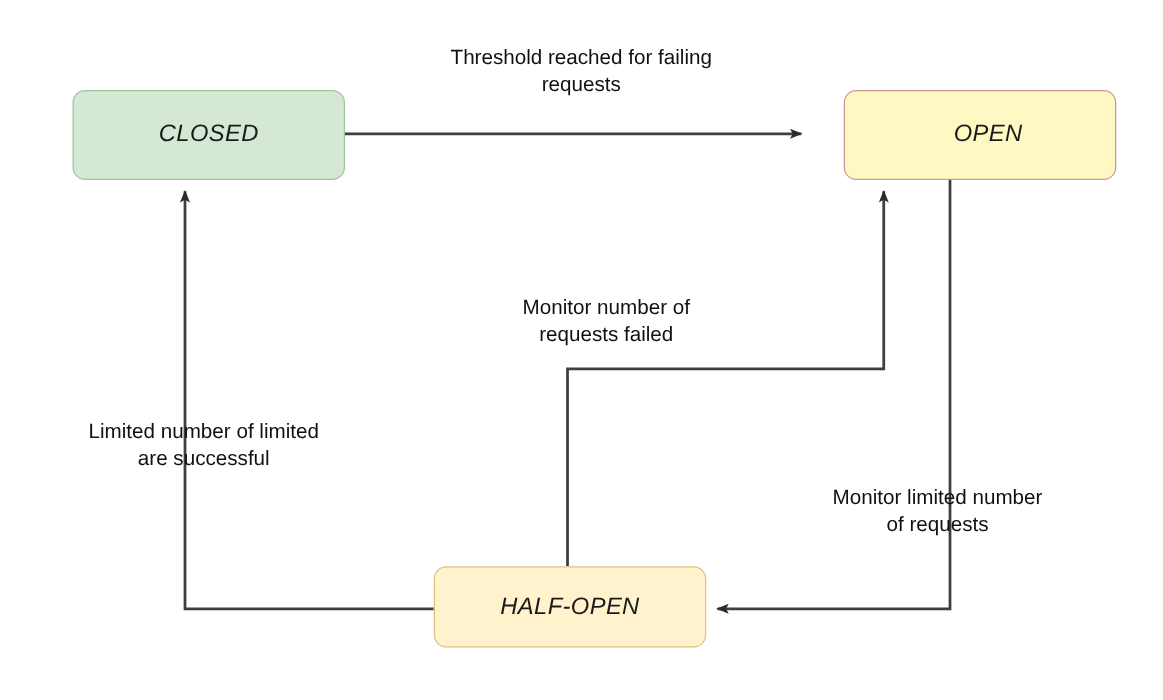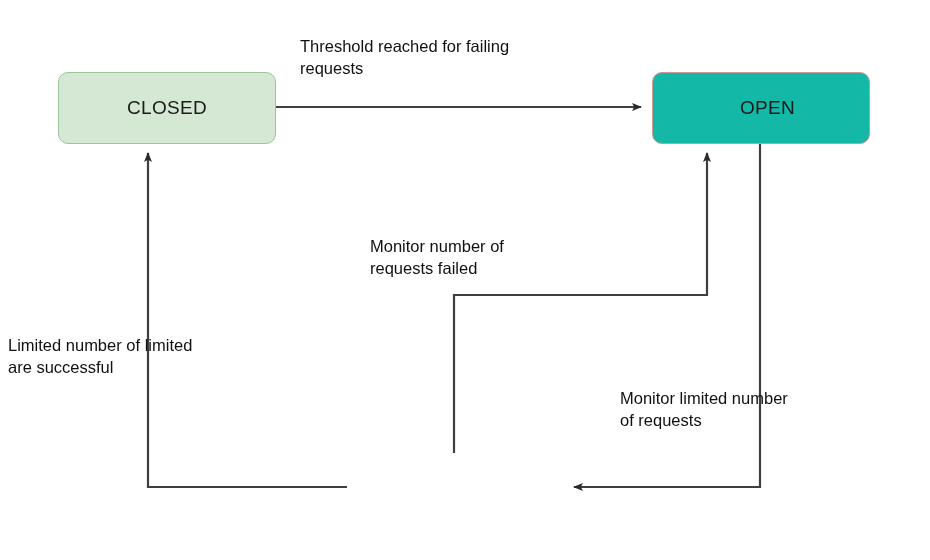--- a/index.html
+++ b/index.html
@@ -23,57 +23,59 @@
     height: 560px;
   }
   .state-box {
     position: absolute;
     box-sizing: border-box;
     border-radius: 10px;
     display: flex;
     align-items: center;
     justify-content: center;
     z-index: 3;
+    font-style: italic;
   }
   .state-label {
     font-size: 19px;
     color: #1a1a1a;
     letter-spacing: 0.3px;
     white-space: nowrap;
   }
   #state-closed {
     left: 58px;
     top: 72px;
     width: 218px;
     height: 72px;
     background: #d5e8d4;
     border: 1.4px solid #9fc49c;
   }
   #state-open {
-    left: 652px;
+    left: 675px;
     top: 72px;
     width: 218px;
     height: 72px;
-    background: #14b8a6;
+    background: #fef9c3;
     border: 1.4px solid #cf9694;
     padding-left: 13px;
   }
   #state-half-open {
     left: 347px;
     top: 453px;
     width: 218px;
     height: 65px;
     background: #fff2cc;
     border: 1.4px solid #ddc17f;
   }
   .edge-label {
     position: absolute;
     font-size: 16.5px;
     line-height: 1.33;
     color: #111111;
+    text-align: center;
     white-space: pre-line;
     z-index: 2;
   }
   #label-threshold {
     left: 300px;
     top: 36px;
     width: 330px;
   }
   #label-limited-failed {
     left: 370px;
@@ -114,20 +116,23 @@
   </svg>
 
   <div class="state-box" id="state-closed">
     <span class="state-label">CLOSED</span>
   </div>
 
   <div class="state-box" id="state-open">
     <span class="state-label">OPEN</span>
   </div>
 
+  <div class="state-box" id="state-half-open">
+    <span class="state-label">HALF-OPEN</span>
+  </div>
 
   <div class="edge-label" id="label-threshold">Threshold reached for failing
 requests</div>
 
   <div class="edge-label" id="label-limited-failed">Monitor number of
 requests failed</div>
 
   <div class="edge-label" id="label-limited-success">Limited number of limited
 are successful</div>
 

